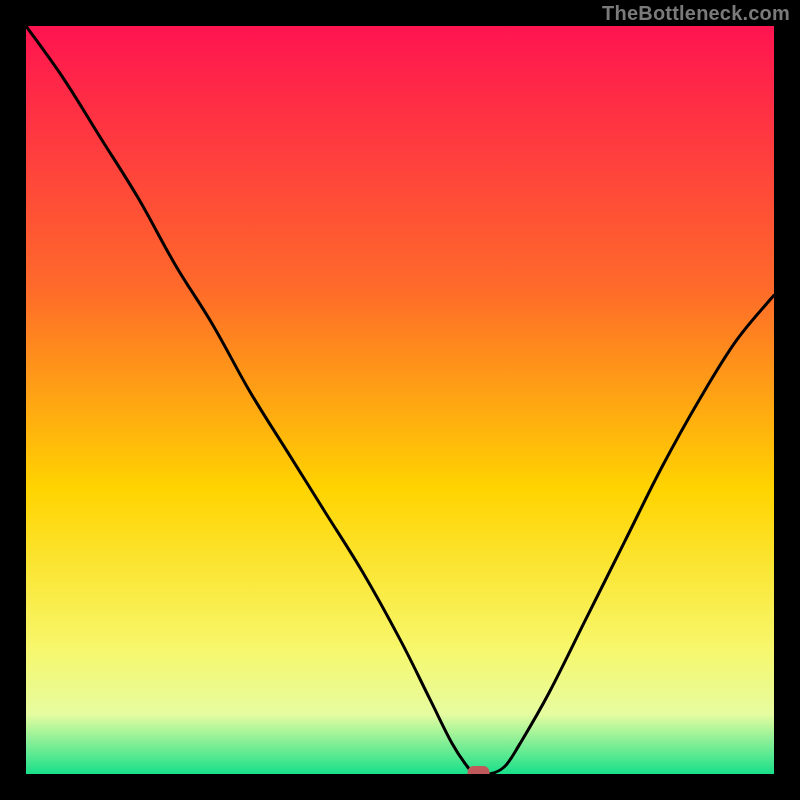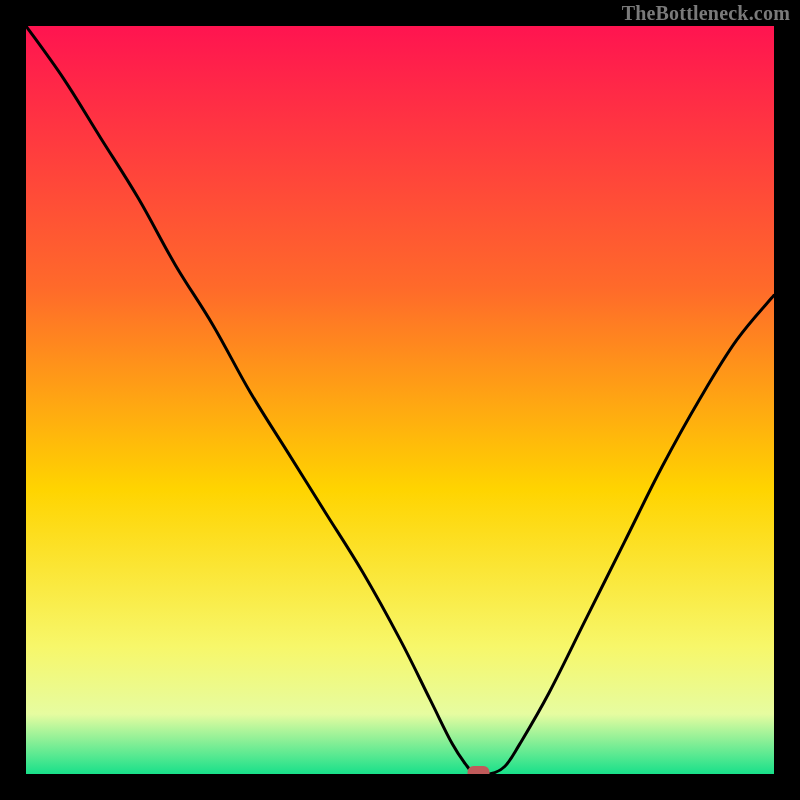--- a/index.html
+++ b/index.html
@@ -9,21 +9,20 @@
     height: 800px;
     background: #000;
     font-family: Arial, Helvetica, sans-serif;
     overflow: hidden;
   }
   .frame {
     position: relative;
     width: 800px;
     height: 800px;
     background: #000;
-    font-family: Liberation Serif, serif;
   }
   .watermark {
     position: absolute;
     top: 2px;
     right: 10px;
     color: #7a7a7a;
     font-size: 20px;
     font-weight: bold;
     letter-spacing: 0.2px;
     z-index: 10;

